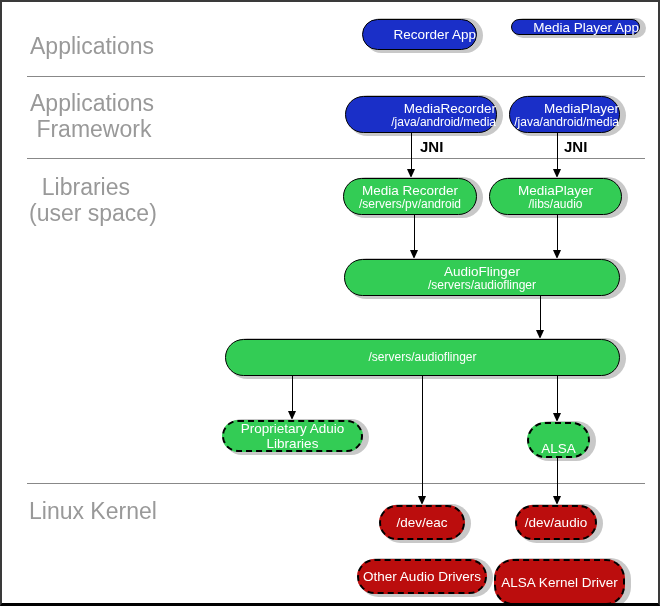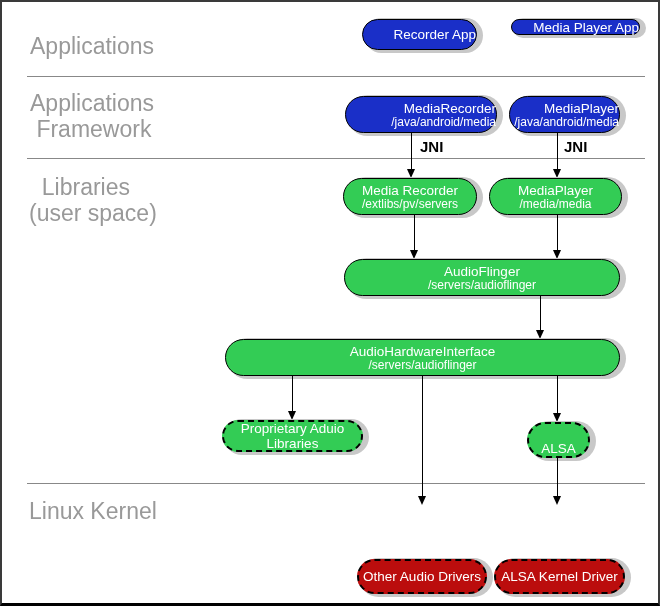--- a/index.html
+++ b/index.html
@@ -91,42 +91,41 @@
   <div class="vline" style="left:409px;top:131px;height:37px;"></div>
   <div class="arrowhead" style="left:405px;top:167px;"></div>
   <div class="edge-label" style="left:418px;top:136px;">JNI</div>
 
   <div class="vline" style="left:555px;top:131px;height:37px;"></div>
   <div class="arrowhead" style="left:551px;top:167px;"></div>
   <div class="edge-label" style="left:562px;top:136px;">JNI</div>
 
   <div class="node green" style="left:341px;top:176px;width:134px;height:37px;">
     <div class="node-label">Media Recorder</div>
-    <div class="node-path">/extlibs/pv/servers</div>
+    <div class="node-path">/servers/pv/android</div>
   </div>
   <div class="node green" style="left:487px;top:176px;width:133px;height:37px;">
     <div class="node-label">MediaPlayer</div>
-    <div class="node-path">/media/media</div>
+    <div class="node-path">/libs/audio</div>
   </div>
 
   <div class="vline" style="left:412px;top:213px;height:36px;"></div>
   <div class="arrowhead" style="left:408px;top:248px;"></div>
   <div class="vline" style="left:555px;top:213px;height:36px;"></div>
   <div class="arrowhead" style="left:551px;top:248px;"></div>
 
   <div class="node green" style="left:342px;top:257px;width:276px;height:37px;">
     <div class="node-label">AudioFlinger</div>
     <div class="node-path">/servers/audioflinger</div>
   </div>
 
   <div class="vline" style="left:538px;top:294px;height:35px;"></div>
   <div class="arrowhead" style="left:534px;top:328px;"></div>
 
   <div class="node green" style="left:223px;top:337px;width:395px;height:37px;">
-    <div class="node-label">AudioHardwareInterface</div>
     <div class="node-path">/servers/audioflinger</div>
   </div>
 
   <div class="vline" style="left:290px;top:374px;height:36px;"></div>
   <div class="arrowhead" style="left:286px;top:409px;"></div>
 
   <div class="vline" style="left:420px;top:374px;height:121px;"></div>
   <div class="arrowhead" style="left:416px;top:494px;"></div>
 
   <div class="vline" style="left:555px;top:374px;height:38px;"></div>
@@ -136,20 +135,26 @@
     <div class="node-label">Proprietary Aduio</div>
     <div class="node-label">Libraries</div>
   </div>
   <div class="node green dashed" style="left:525px;top:420px;width:63px;height:36px;justify-content:flex-end;">
     <div class="node-label">ALSA</div>
   </div>
 
   <div class="vline" style="left:555px;top:456px;height:39px;"></div>
   <div class="arrowhead" style="left:551px;top:494px;"></div>
 
+  <div class="node red dashed" style="left:377px;top:503px;width:86px;height:35px;">
+    <div class="node-label">/dev/eac</div>
+  </div>
+  <div class="node red dashed" style="left:513px;top:503px;width:82px;height:35px;">
+    <div class="node-label">/dev/audio</div>
+  </div>
   <div class="node red dashed" style="left:355px;top:557px;width:130px;height:35px;">
     <div class="node-label">Other Audio Drivers</div>
   </div>
-  <div class="node red dashed" style="left:492px;top:557px;width:131px;height:35px;">
+  <div class="node red dashed" style="left:492px;top:557px;width:131px;height:46px;">
     <div class="node-label">ALSA Kernel Driver</div>
   </div>
 
 </div>
 
 </body></html>

